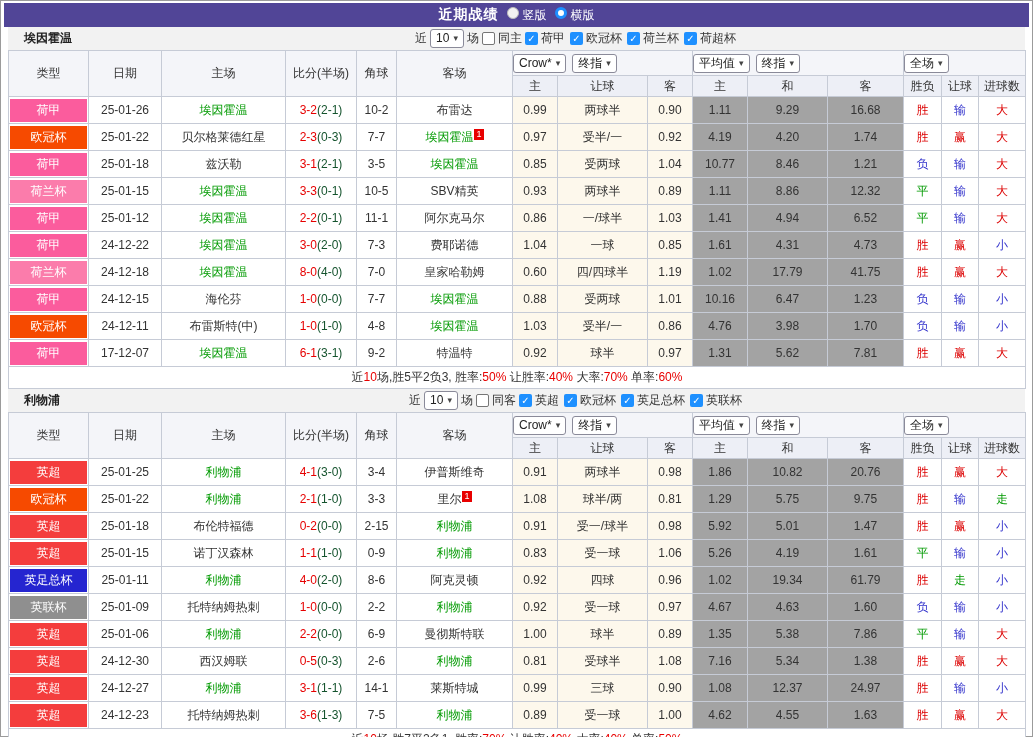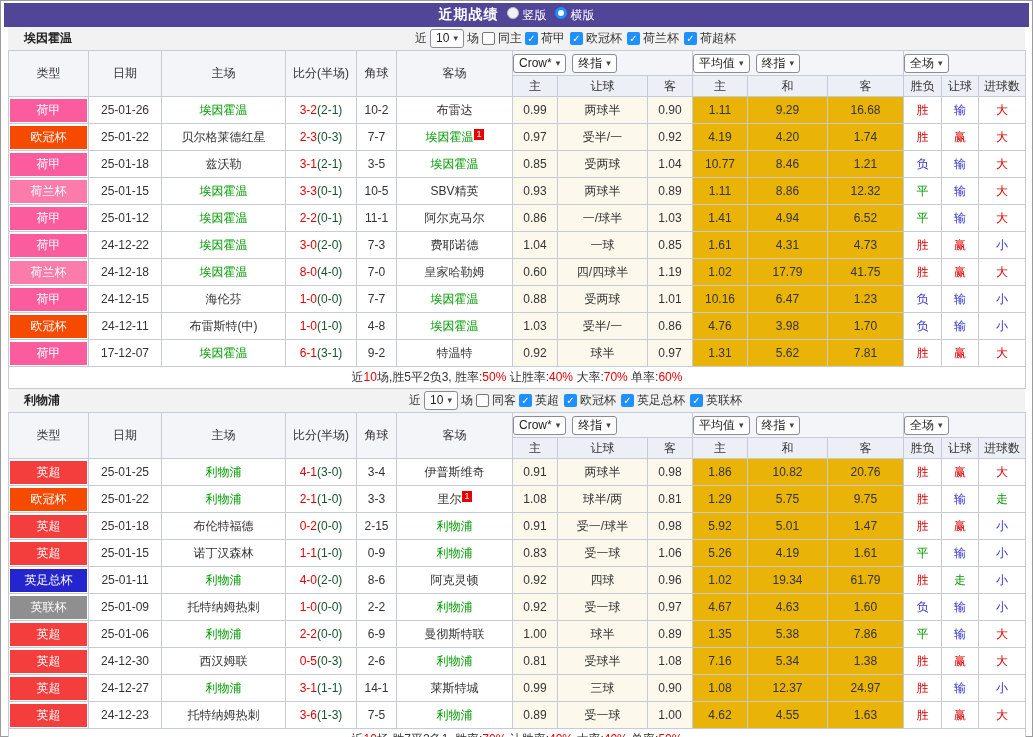--- a/index.html
+++ b/index.html
@@ -24,21 +24,21 @@
   .cb.on{background:#1e90ff;color:#fff;font-size:10px;font-weight:bold;}
   .lg-label{margin-right:2px;}
   
   table.grid{table-layout:fixed;width:1017px;border-collapse:collapse;margin:0 4px;}
   table.grid th,table.grid td{border:1px solid #c6cbd6;text-align:center;overflow:hidden;white-space:nowrap;padding:0;}
   thead th{background:#edeff6;font-weight:normal;color:#333;}
   tr.drop-row th{height:24px;background:#f4f5f9;}
   tr.sub-row th{height:20px;}
   tbody td{height:26px;background:#fff;}
   td.cream{background:#fdf8ec;}
-  td.lblue{background:#eab308;}
+  td.lblue{background:#a3a3a3;}
   tfoot td{height:21px;background:#fff;color:#333;}
   .badge{margin:1px;height:23px;display:flex;align-items:center;justify-content:center;color:#fff;font-size:12px;}
   .t-focus{color:#009a00;}
   .score-main{color:#e60000;}
   .score-half{color:#14532d;}
   .card{display:inline-block;background:#e80000;color:#fff;font-size:9px;line-height:11px;padding:0 2px;margin-left:1px;vertical-align:top;}
   .r{color:#dc0000;}
   .b{color:#3333cc;}
   .g{color:#009900;}
   .red{color:#e80000;}

